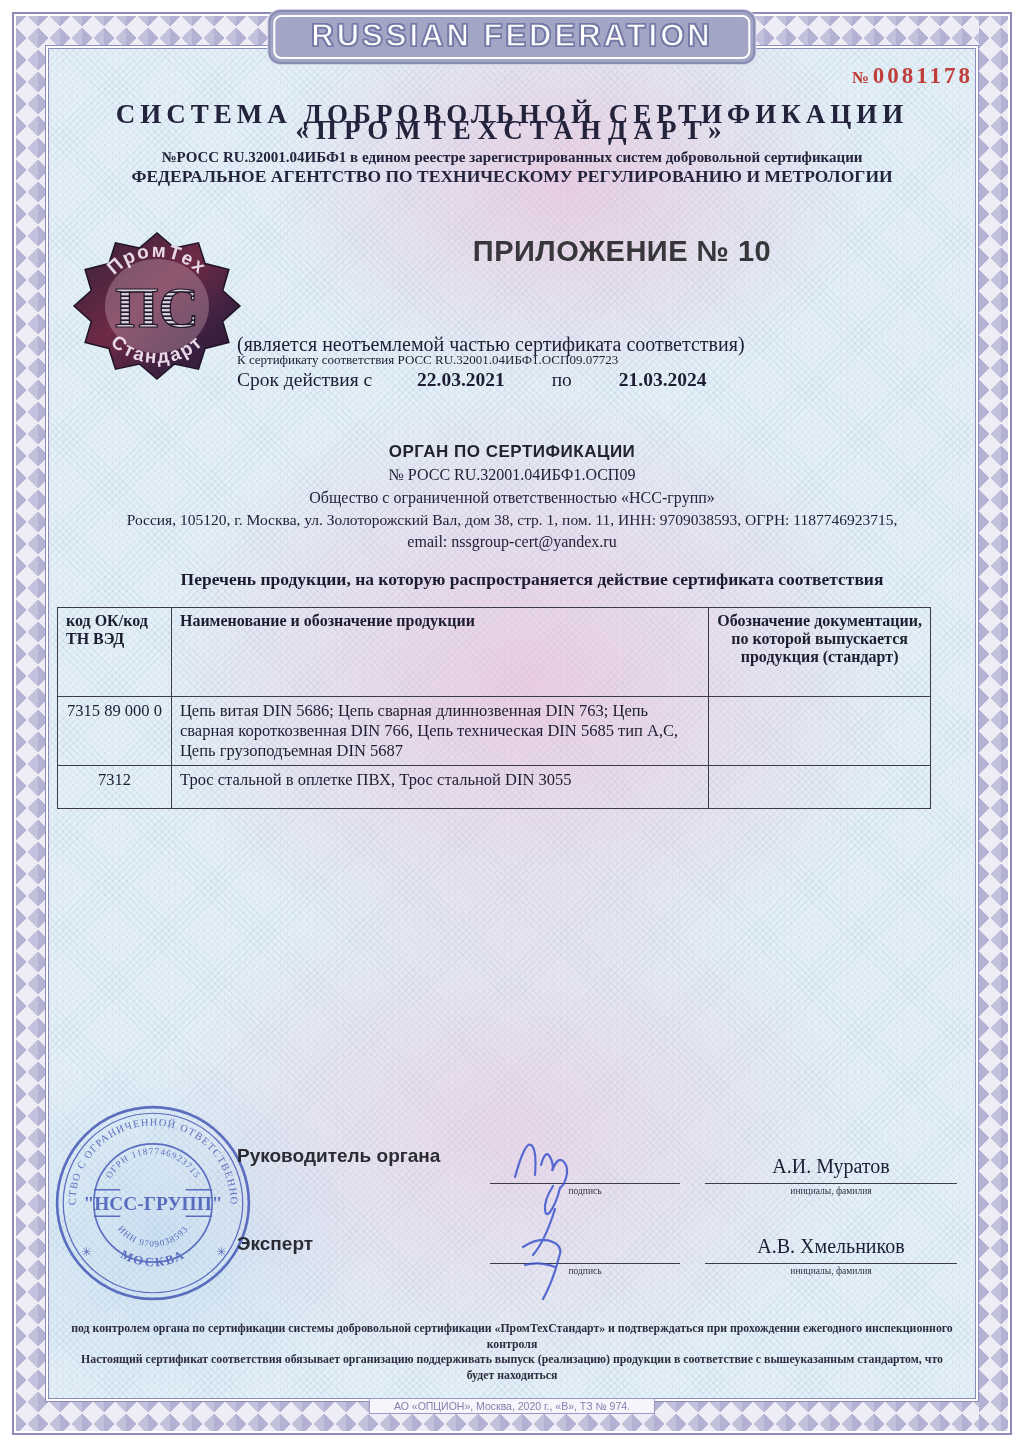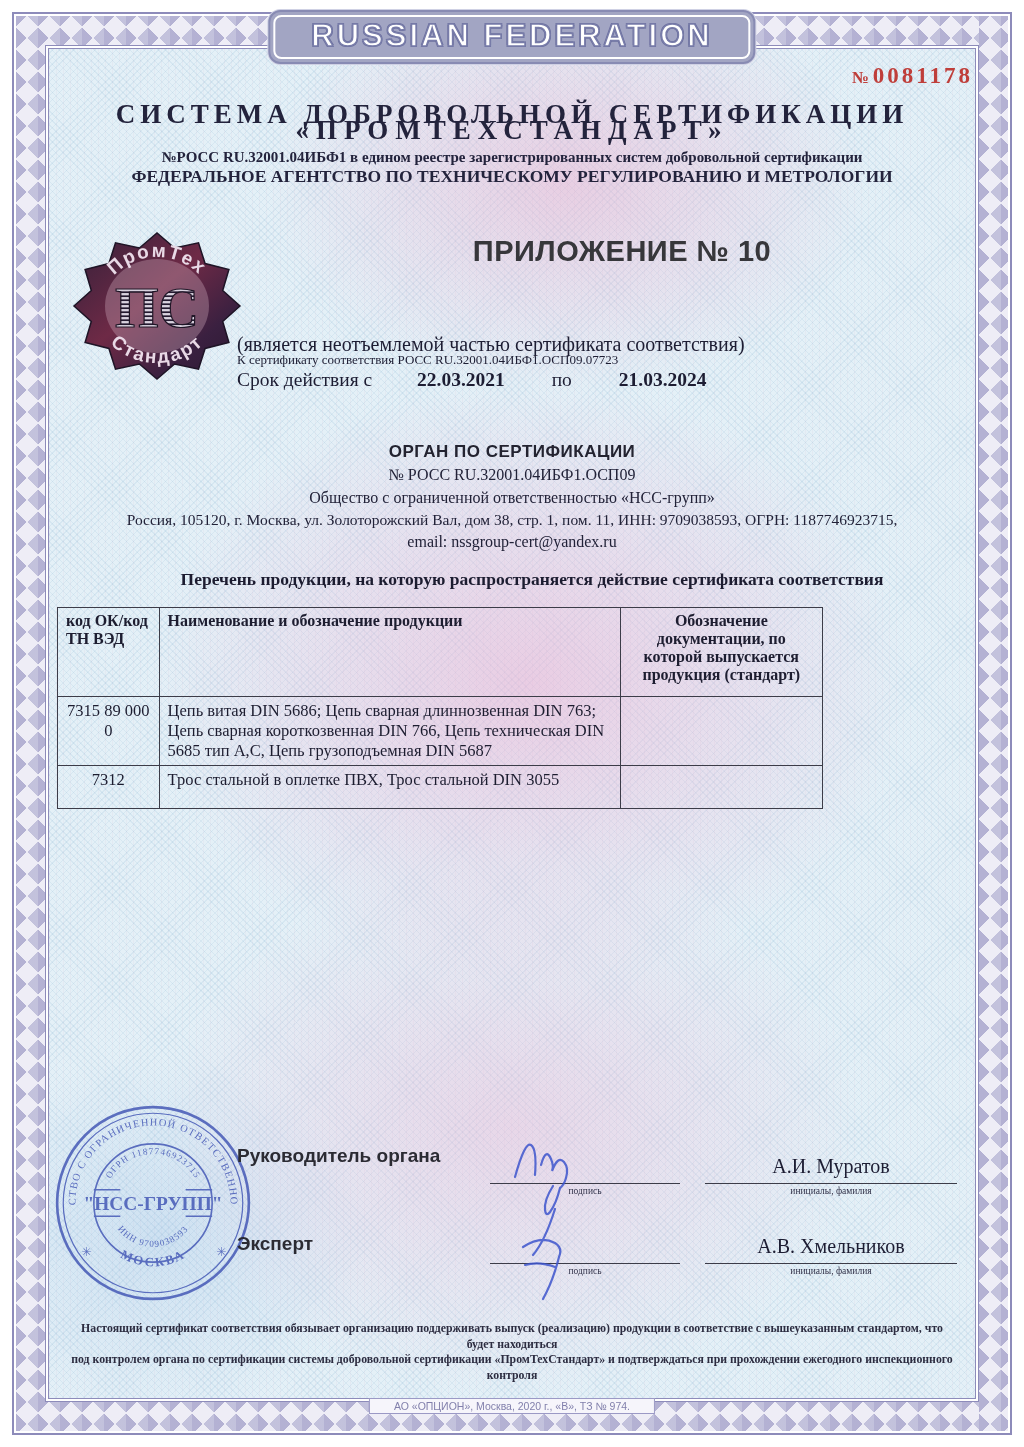--- a/index.html
+++ b/index.html
@@ -70,21 +70,21 @@
   .org-heading{position:absolute;top:393px;left:0;right:0;text-align:center;
     font-family:"Liberation Sans", sans-serif;font-weight:bold;font-size:17px;letter-spacing:.5px;color:#232330;}
   .org-line{position:absolute;left:0;right:0;text-align:center;font-size:16px;color:#222238;white-space:nowrap;}
   .org-no{top:417px;}
   .org-name{top:440px;}
   .org-addr{top:462px;font-size:15.5px;}
   .org-email{top:484px;}
   
   .list-heading{position:absolute;top:520px;left:0;right:0;text-align:center;
     font-size:17.5px;font-weight:bold;color:#1c1c30;padding-left:40px;}
-  .prod-table{position:absolute;left:8px;top:558px;width:766px;border-collapse:collapse;
+  .prod-table{position:absolute;left:8px;top:558px;width:874px;border-collapse:collapse;
     font-size:16.5px;color:#1d1d30;}
   .prod-table th,.prod-table td{border:1.6px solid #3c3c48;vertical-align:top;padding:4px 8px;}
   .prod-table th{font-weight:bold;font-size:16px;text-align:left;}
   .prod-table th.c-doc{text-align:center;}
   .prod-table .col-code{width:112px;}
   .prod-table .col-name{width:528px;}
   .prod-table .col-doc{width:218px;}
   .prod-table .th-row th{height:80px;}
   .prod-table td.cell-code{text-align:center;}
   .prod-table tr.row-1 td{height:56px;}
@@ -268,21 +268,21 @@
     <div class="sig-caption cap-sign-1">подпись</div>
     <div class="sig-caption cap-name-1">инициалы, фамилия</div>
 
     <div class="sig-line sig-line-2"></div>
     <div class="sig-line name-line-2"></div>
     <div class="sig-name sig-name-2">А.В. Хмельников</div>
     <div class="sig-caption cap-sign-2">подпись</div>
     <div class="sig-caption cap-name-2">инициалы, фамилия</div>
 
     <div class="footnote">
+      <div>под контролем органа по сертификации системы добровольной сертификации «ПромТехСтандарт» и подтверждаться при прохождении ежегодного инспекционного контроля</div>
       <div>Настоящий сертификат соответствия обязывает организацию поддерживать выпуск (реализацию) продукции в соответствие с вышеуказанным стандартом, что будет находиться</div>
-      <div>под контролем органа по сертификации системы добровольной сертификации «ПромТехСтандарт» и подтверждаться при прохождении ежегодного инспекционного контроля</div>
     </div>
 
   </div>
 
   <div class="imprint">АО «ОПЦИОН», Москва, 2020 г., «В», ТЗ № 974.</div>
 
 </div>
 
 </body></html>

